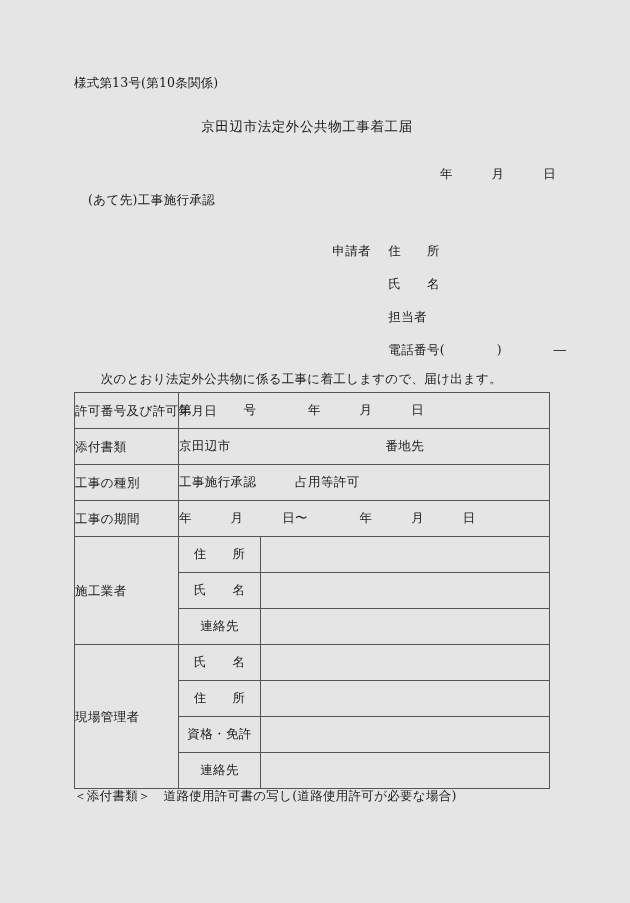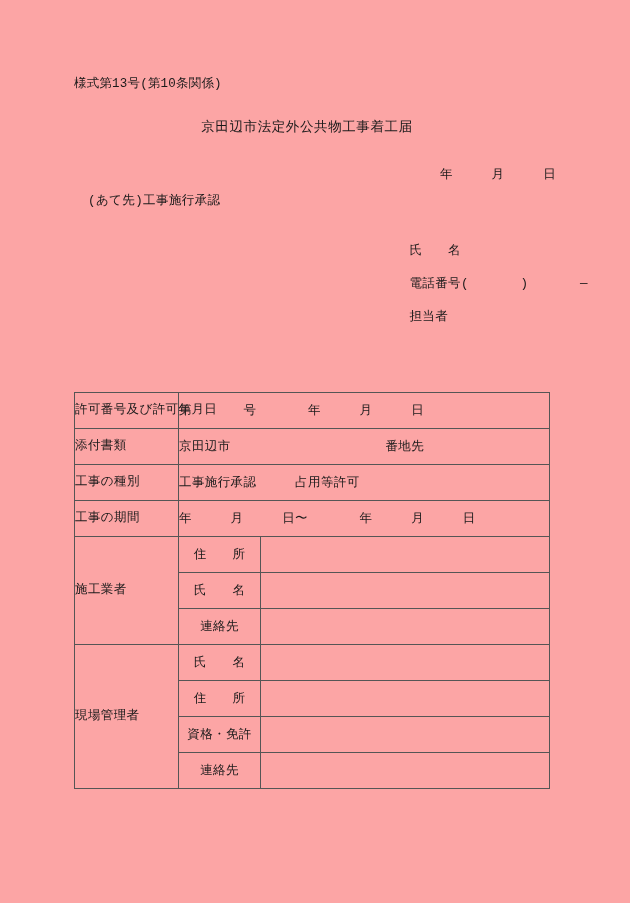--- a/index.html
+++ b/index.html
@@ -13,22 +13,21 @@
     height: 903px;
     position: relative;
     font-family: "DejaVu Serif", "Liberation Serif", serif;
     color: #1a1a1a;
     overflow: hidden;
   }
 
   .page {
     position: absolute;
     inset: 0;
-    background: #fca5a5;
-    font-family: Liberation Mono, monospace;
+    background: #e5e5e5;
   }
 
   
   .abs { position: absolute; white-space: pre; }
 
   .form-no {
     left: 74px;
     top: 75px;
     font-size: 12.5px;
     letter-spacing: 0.2px;
@@ -143,30 +142,34 @@
   <div class="abs form-no">様式第13号(第10条関係)</div>
 
   <div class="abs doc-title">京田辺市法定外公共物工事着工届</div>
 
   <div class="abs date-line">年　　　月　　　日</div>
 
   <div class="abs addressee">(あて先)工事施行承認</div>
 
   <div class="applicant">
     <div class="applicant-row">
+      <span class="lead">申請者</span><span class="fld">住　　所</span>
+    </div>
+    <div class="applicant-row">
       <span class="lead"></span><span class="fld">氏　　名</span>
     </div>
     <div class="applicant-row">
+      <span class="lead"></span><span class="fld">担当者</span>
+    </div>
+    <div class="applicant-row">
       <span class="lead"></span><span class="fld">電話番号(　　　　)　　　　―</span>
     </div>
-    <div class="applicant-row">
-      <span class="lead"></span><span class="fld">担当者</span>
-    </div>
   </div>
 
+  <div class="abs intro">　次のとおり法定外公共物に係る工事に着工しますので、届け出ます。</div>
 
   <table class="form-table">
     <colgroup>
       <col style="width:104px">
       <col style="width:82px">
       <col>
     </colgroup>
     <tbody>
       <tr class="r1">
         <td class="lbl">許可番号及び許可年月日</td>
@@ -215,14 +218,15 @@
         <td class="sublbl">資格・免許</td>
         <td class="val blank"></td>
       </tr>
       <tr class="rsub">
         <td class="sublbl">連絡先</td>
         <td class="val blank"></td>
       </tr>
     </tbody>
   </table>
 
+  <div class="abs attach">＜添付書類＞　道路使用許可書の写し(道路使用許可が必要な場合)</div>
 
 </div>
 
 </body></html>

